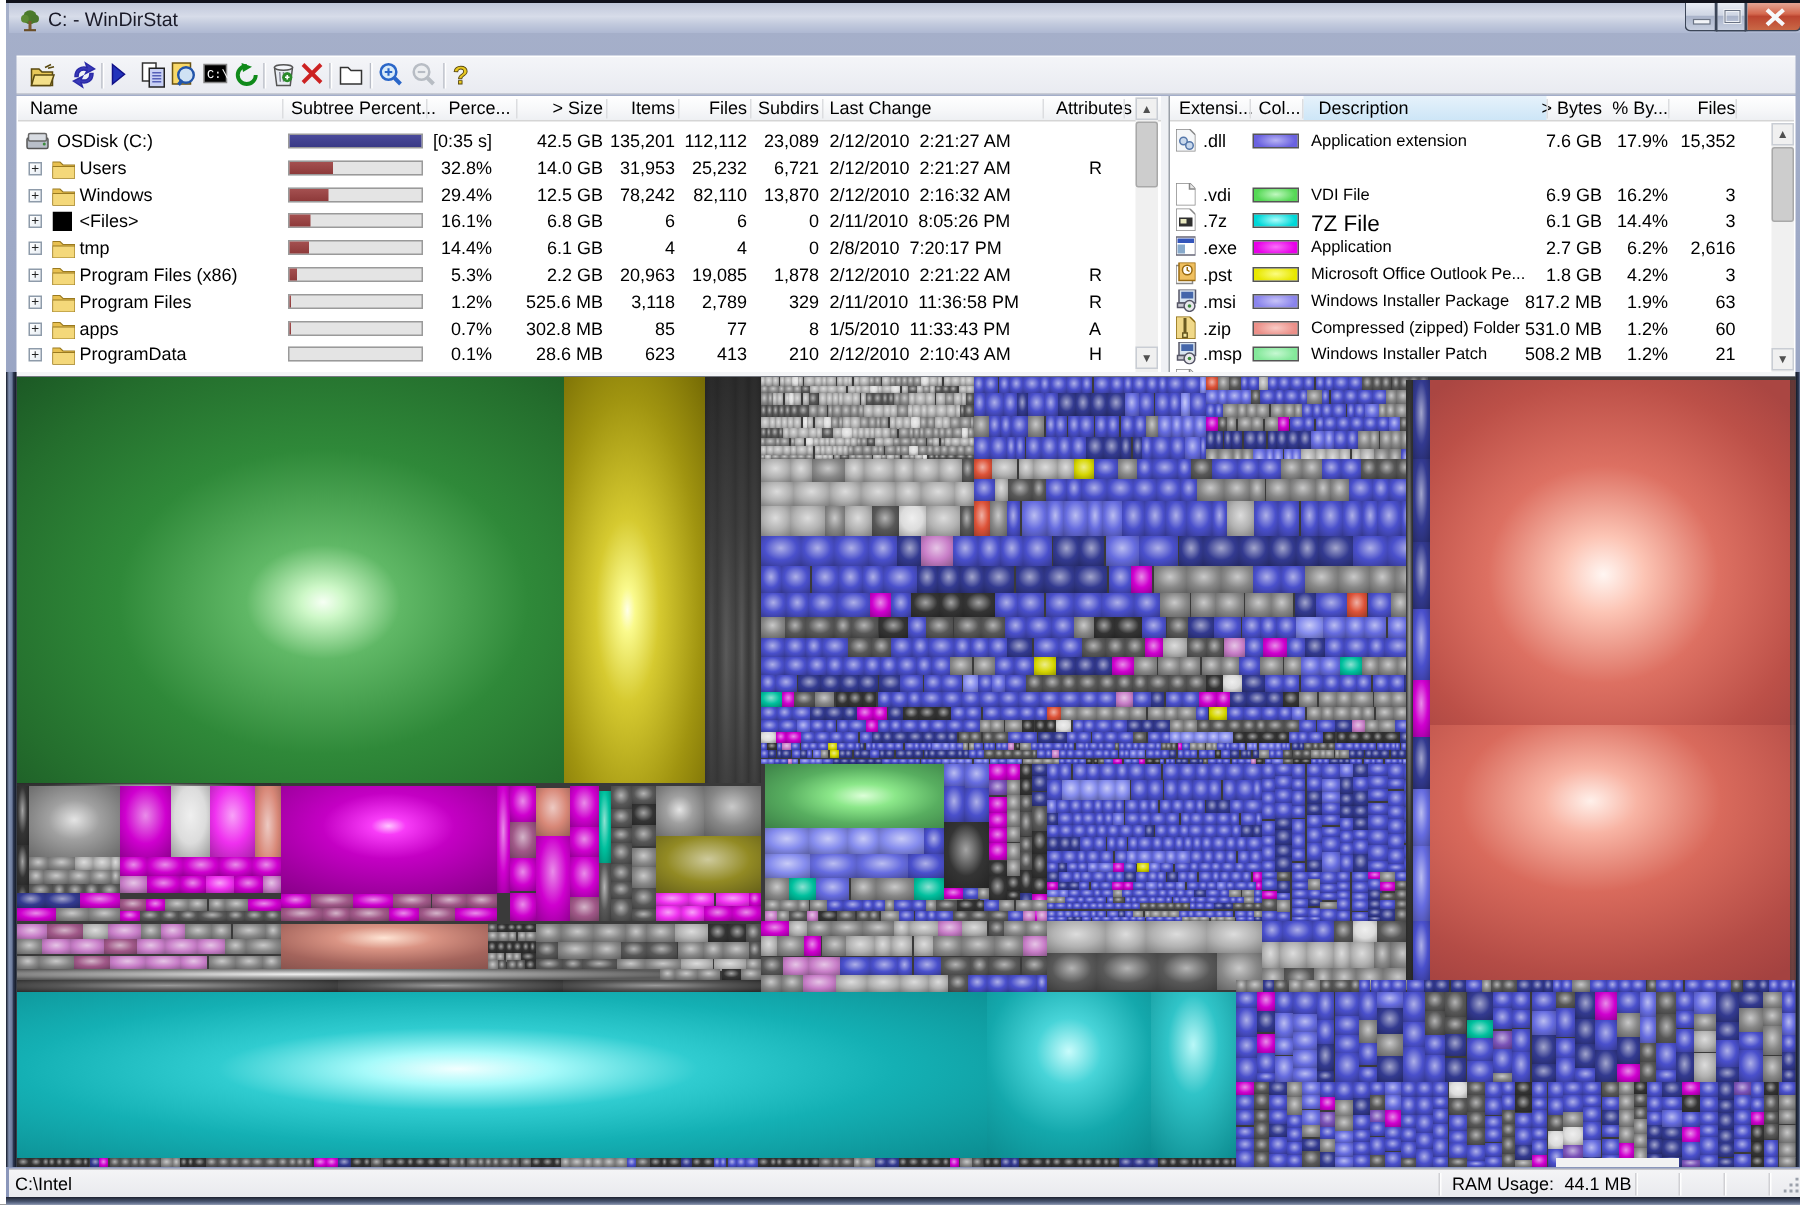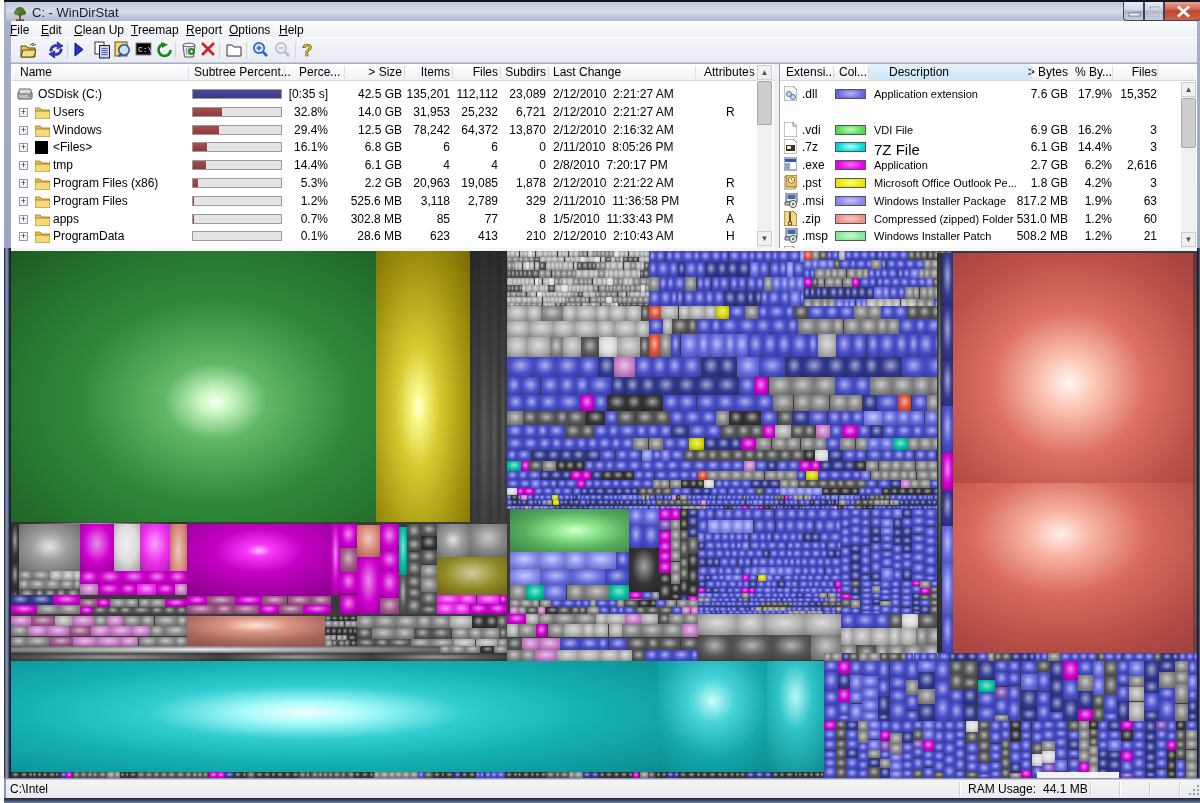--- a/index.html
+++ b/index.html
@@ -67,29 +67,20 @@
           <rect x="5" y="11" width="11" height="3" fill="#f2f4f8" stroke="#6a7384" stroke-width="0.8"></rect>
         </svg></div>
     <div class="capbtn" id="btn-max"><svg width="20" height="19">
           <rect x="5" y="5" width="10" height="8" fill="none" stroke="#f2f4f8" stroke-width="2"></rect>
           <rect x="5" y="5" width="10" height="8" fill="none" stroke="#6a7384" stroke-width="0.7"></rect>
         </svg></div>
     <div class="capbtn" id="btn-close"><svg width="37" height="19">
           <path d="M13 4.5 L24 14.5 M24 4.5 L13 14.5" stroke="#f6f8fb" stroke-width="2.8"></path>
         </svg></div>
   </div>
-  <div id="menubar">
-      <div class="menu" style="left:-1px"><u>F</u>ile</div>
-      <div class="menu" style="left:30px"><u>E</u>dit</div>
-      <div class="menu" style="left:63px"><u>C</u>lean Up</div>
-      <div class="menu" style="left:120px"><u>T</u>reemap</div>
-      <div class="menu" style="left:175px"><u>R</u>eport</div>
-      <div class="menu" style="left:218px"><u>O</u>ptions</div>
-      <div class="menu" style="left:268px"><u>H</u>elp</div>
-    </div>
   <div id="toolbar">
       <svg width="1186" height="26" id="tbsvg">
         <g transform="translate(10,5)">
           <path d="M0 3 L5 3 L7 5 L14 5 L14 14 L0 14 Z" fill="#e8c858" stroke="#5a4a10" stroke-width="1"></path>
           <path d="M2 7 L15 7 L12.5 14 L0 14 Z" fill="#f4e08a" stroke="#5a4a10" stroke-width="1"></path>
           <path d="M9 2 L13 0 M11 2.5 L15 1.5" stroke="#5a4a10" stroke-width="1" fill="none"></path>
         </g>
         <g transform="translate(37,4)" stroke="#2a2aa8" fill="#3a3ab8">
           <path d="M2 9 C2 4 6 2 10 3 L9 0 L15 4 L9 7 L10 5 C7 4 4 5 4 9 Z"></path>
           <path d="M14 7 C14 12 10 14 6 13 L7 16 L1 12 L7 9 L6 11 C9 12 12 11 12 7 Z"></path>
@@ -219,21 +210,21 @@
               <path d="M0 2 L5 2 L7 4 L15 4 L15 13 L0 13 Z" fill="#e8c050" stroke="#9a7a20" stroke-width="0.8"></path>
               <path d="M0 5 L15 5 L15 13 L0 13 Z" fill="#f4d87a" stroke="#9a7a20" stroke-width="0.8"></path>
             </svg></span>
           <span class="cell" style="left:41px">Windows</span>
           <div class="bar">
             <i style="width:29.4%"></i>
           </div>
           <span class="cell r" style="left:240px;width:76px">29.4%</span>
           <span class="cell r" style="left:310px;width:80px">12.5 GB</span>
           <span class="cell r" style="left:358px;width:80px">78,242</span>
-          <span class="cell r" style="left:406px;width:80px">64,372</span>
+          <span class="cell r" style="left:406px;width:80px">82,110</span>
           <span class="cell r" style="left:454px;width:80px">13,870</span>
           <span class="cell" style="left:541px">2/12/2010&nbsp;&nbsp;2:16:32 AM</span>
           <span class="cell" style="left:714px"></span>
         </div>
         <div class="row" style="top:74.4px;left:0;width:762px">
           <div class="plus">+</div>
           <span style="position:absolute;left:23px;top:3px"><svg width="13" height="13">
               <rect x="0" y="0" width="13" height="13" fill="#000"></rect>
             </svg></span>
           <span class="cell" style="left:41px">&lt;Files&gt;</span>
@@ -342,21 +333,21 @@
           <div class="ar" style="top:0">▲</div>
           <div class="th" style="top:16px;height:44px"></div>
           <div class="ar" style="top:166px">▼</div>
         </div>
       </div>
     <div id="split"></div>
     <div class="pane" id="paneR">
         <div class="hdr">
           <div class="hcell" style="left:6px">Extensi...</div>
           <div class="hcell" style="left:59px">Col...</div>
-          <div class="hcell" style="left:89px;width:162px;top:0;height:16px;background:linear-gradient(180deg,#e6f2fb,#cde6f7);padding-top:1px;padding-left:20px;margin-top:0">Description</div>
+          <div class="hcell" style="left:89px;width:162px;top:0;height:16px;background:linear-gradient(180deg,#e6f2fb,#cde6f7);padding-top:1px;padding-left:10px;margin-top:0">Description</div>
           <div class="hcell r" style="left:208px;width:80px;text-align:right">&gt; Bytes</div>
           <div class="hcell r" style="left:252px;width:80px;text-align:right">% By...</div>
           <div class="hcell r" style="left:297px;width:80px;text-align:right">Files</div>
           <div class="hsep" style="left:53px"></div>
           <div class="hsep" style="left:88px"></div>
           <div class="hsep" style="left:251px"></div>
           <div class="hsep" style="left:332px"></div>
           <div class="hsep" style="left:377px"></div>
         </div>
         <div class="row" style="top:21.0px;left:0;width:416px">

